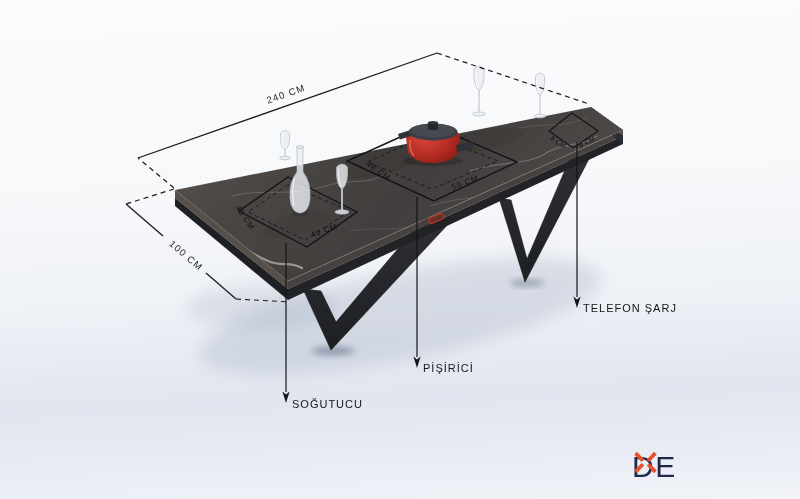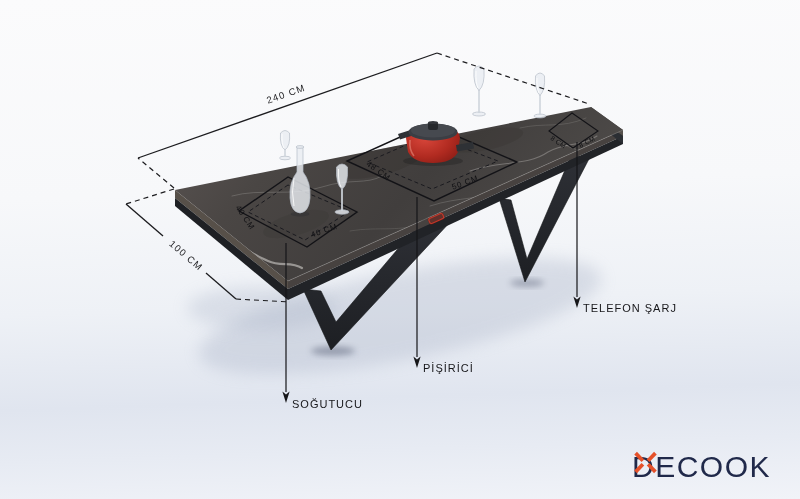--- a/index.html
+++ b/index.html
@@ -208,15 +208,14 @@
 <div class="logo">
   <span>DE</span>
   <svg class="logo-x" width="25" height="23" viewBox="0 0 24 22">
     <g stroke-width="3.6" stroke-linecap="butt" fill="none">
       <line x1="2.5" y1="2" x2="9.5" y2="9.3" stroke="#e5512a"></line>
       <line x1="21.5" y1="2" x2="14.5" y2="9.3" stroke="#e5512a"></line>
       <line x1="2.5" y1="20" x2="9.5" y2="12.7" stroke="#e5512a"></line>
       <line x1="21.5" y1="20" x2="14.5" y2="12.7" stroke="#e5512a"></line>
     </g>
   </svg>
-  <span>COOK</span>
 </div>
 </div>
 
 </body></html>

